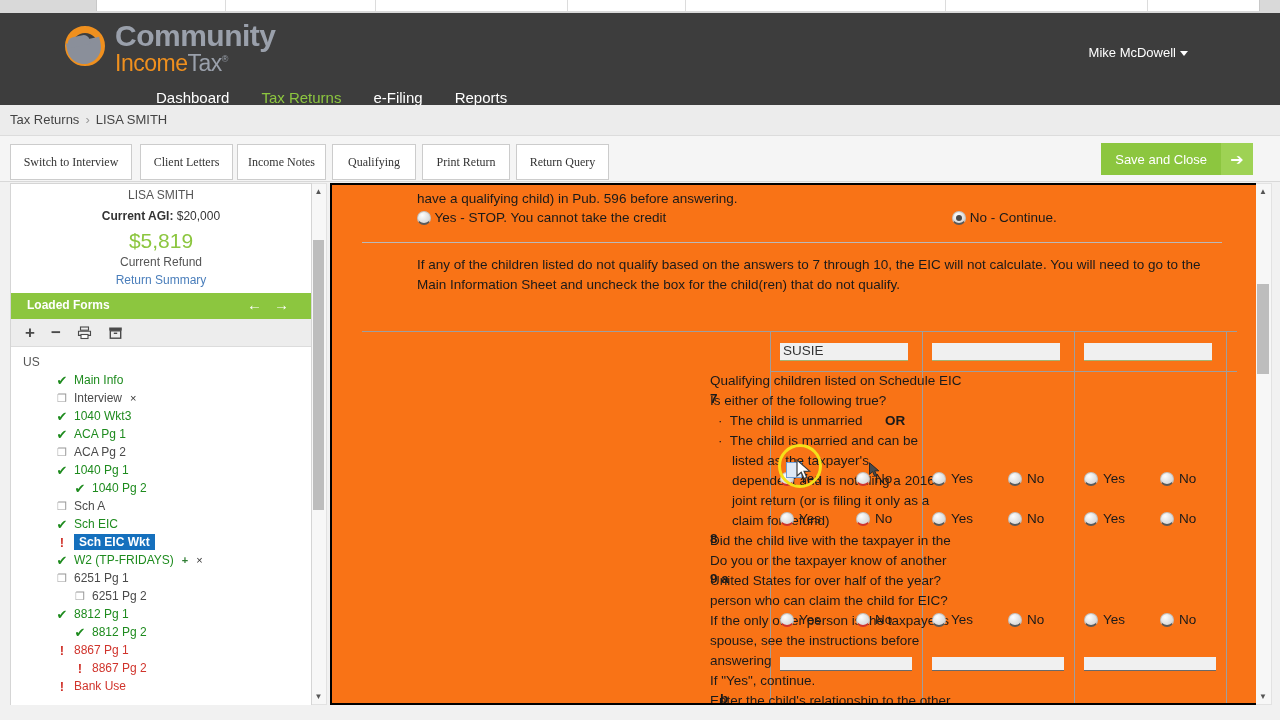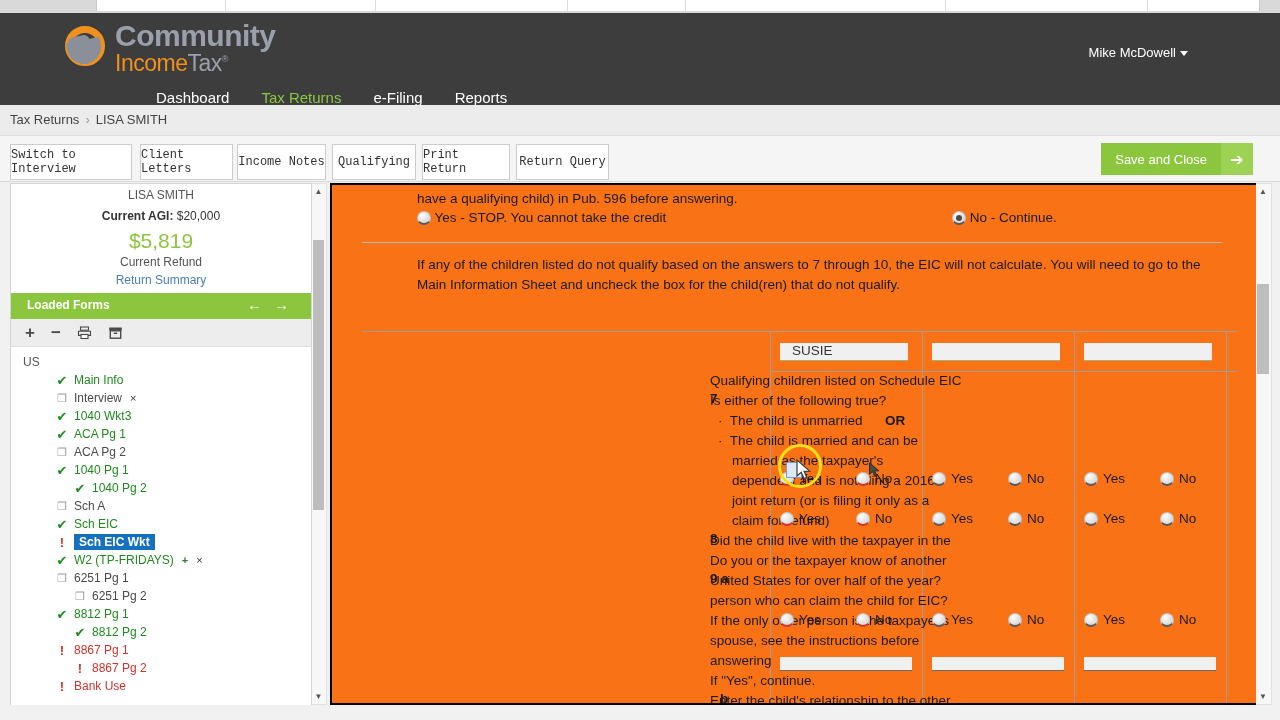--- a/index.html
+++ b/index.html
@@ -52,21 +52,21 @@
   #breadcrumb { position:absolute; left:0; top:105px; width:1280px; height:31px; background:#ececec; border-bottom:1px solid #dcdcdc; }
   #breadcrumb .inner { position:absolute; left:10px; top:7px; font-size:13px; color:#444; }
   #breadcrumb .sep { color:#9a9a9a; margin:0 6px; }
   #breadcrumb .crumb-link { color:#444; cursor:pointer; }
 
   
   #toolbar { position:absolute; left:0; top:136px; width:1280px; height:46px; background:#f5f5f5; border-bottom:1px solid #d8d8d8; }
   .tb-btn {
     position:absolute; top:144px; height:36px; background:#ffffff; border:1px solid #cccccc;
     font-size:12px; color:#333; cursor:pointer; display:flex; align-items:center; justify-content:center;
-    font-family:Liberation Mono, monospace;
+    font-family:Liberation Serif, serif;
   }
   #save-close {
     position:absolute; right:27px; top:143px; height:32px; background:#8cc63f; color:#ffffff;
     display:flex; align-items:center; cursor:pointer;
   }
   #save-close .lbl { padding:0 14px; font-size:13px; }
   #save-close .arrowbox { width:32px; height:32px; background:#9ed254; display:flex; align-items:center; justify-content:center; font-size:16px; }
 
   
   #leftpanel { position:absolute; left:10px; top:183px; width:302px; height:522px; background:#ffffff; border:1px solid #d5d5d5; }
@@ -127,21 +127,21 @@
   .radio.ul { border-bottom:2px solid #5a5a5a; }
   .radio.ulr { border-bottom:2px solid #d0342c; }
 
   .hr { position:absolute; height:1px; background:#b9b9b9; }
 
   #note-block { position:absolute; left:85px; top:70px; width:790px; line-height:20px; }
   .vline { position:absolute; width:1px; background:#9e9e9e; }
   .hline { position:absolute; height:1px; background:#9e9e9e; }
 
   .name-cell { position:absolute; top:158px; height:26px; }
-  .name-cell .field { position:absolute; left:10px; top:0; height:18px; background:#f0f0f0; border-bottom:1px solid #a3b273; padding:0 12px; font-size:13.5px; color:#333; }
+  .name-cell .field { position:absolute; left:10px; top:0; height:18px; background:#f0f0f0; border-bottom:1px solid #a3b273; padding:0 3px; font-size:13.5px; color:#333; }
 
   #qtext { position:absolute; left:378px; top:186px; width:330px; line-height:20px; }
   .qnum { position:absolute; font-weight:bold; font-size:13.5px; }
 
   .ans { position:absolute; font-size:13.5px; white-space:nowrap; }
   .ans .radio { margin-right:5px; }
 
   .footline { position:absolute; height:14px; background:#f0f0f0; border-bottom:1px solid #6a6a6a; }
 
   
@@ -371,21 +371,21 @@
     <div class="name-cell" style="left:742px; width:152px;">
       <div class="field" style="width:128px;"></div>
     </div>
 
     <div id="qtext">
       <div style="white-space:nowrap;">Qualifying children listed on Schedule EIC</div>
       <div id="q-lines">
           <div style="white-space: pre;">Is either of the following true?</div>
           <div style="white-space: pre; padding-left: 22px; text-indent: -14px;">·  The child is unmarried      <b>OR</b></div>
           <div style="white-space: pre; padding-left: 22px; text-indent: -14px;">·  The child is married and can be</div>
-          <div style="white-space: pre; padding-left: 22px;">married as the taxpayer's</div>
+          <div style="white-space: pre; padding-left: 22px;">listed as the taxpayer's</div>
           <div style="white-space: pre; padding-left: 22px;">dependent and is not filing a 2016</div>
           <div style="white-space: pre; padding-left: 22px;">joint return (or is filing it only as a</div>
           <div style="white-space: pre; padding-left: 22px;">claim for refund)</div>
           <div style="white-space: pre;">Did the child live with the taxpayer in the</div>
           <div style="white-space: pre;">Do you or the taxpayer know of another</div>
           <div style="white-space: pre;">United States for over half of the year?</div>
           <div style="white-space: pre;">person who can claim the child for EIC?</div>
           <div style="white-space: pre;">If the only other person is the taxpayer's</div>
           <div style="white-space: pre;">spouse, see the instructions before</div>
           <div style="white-space: pre;">answering</div>

